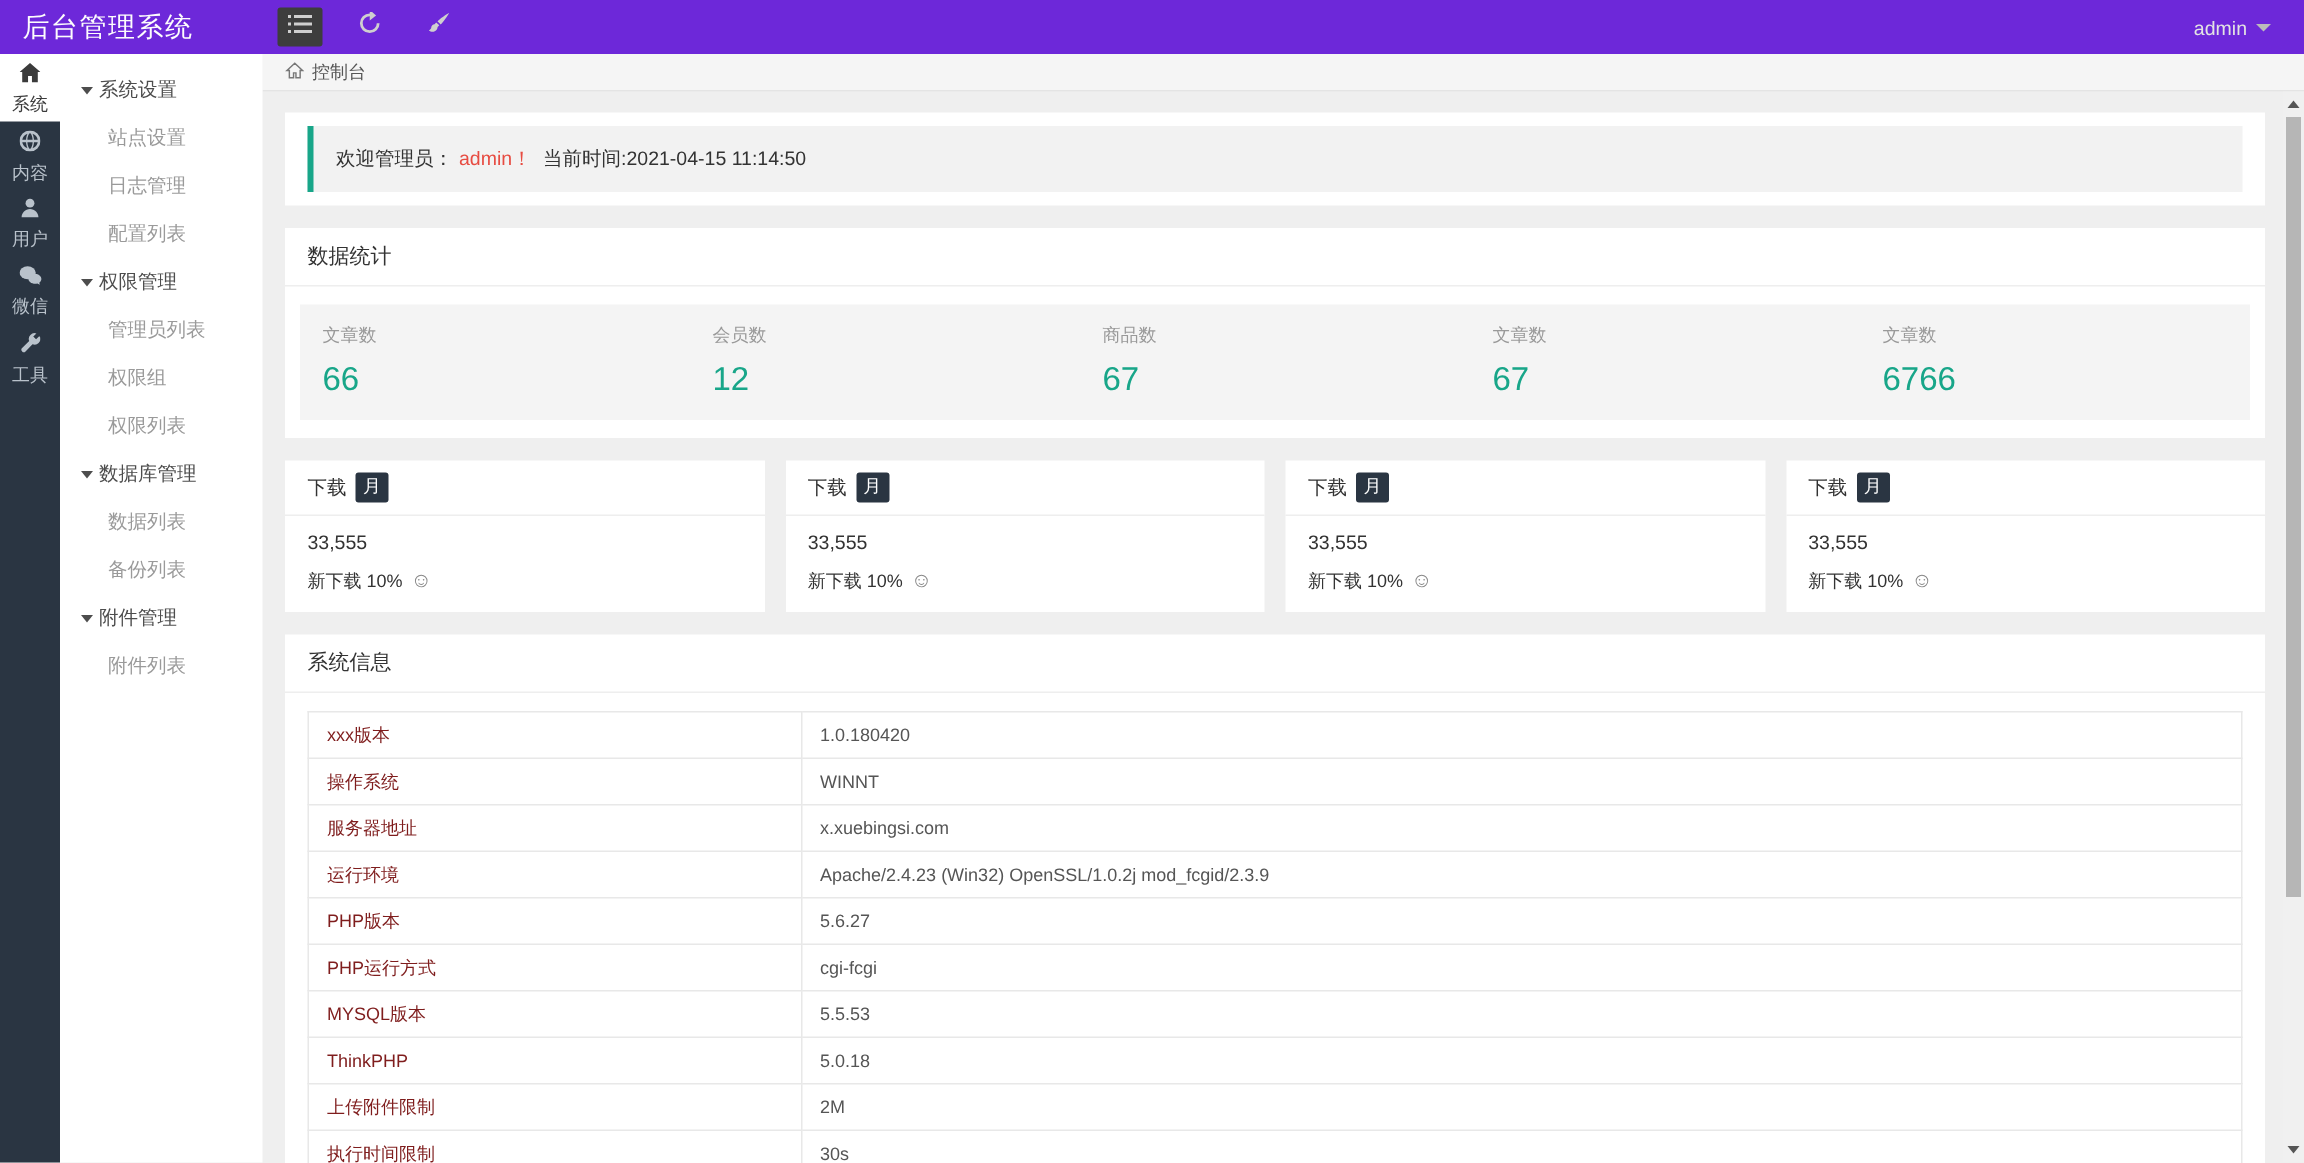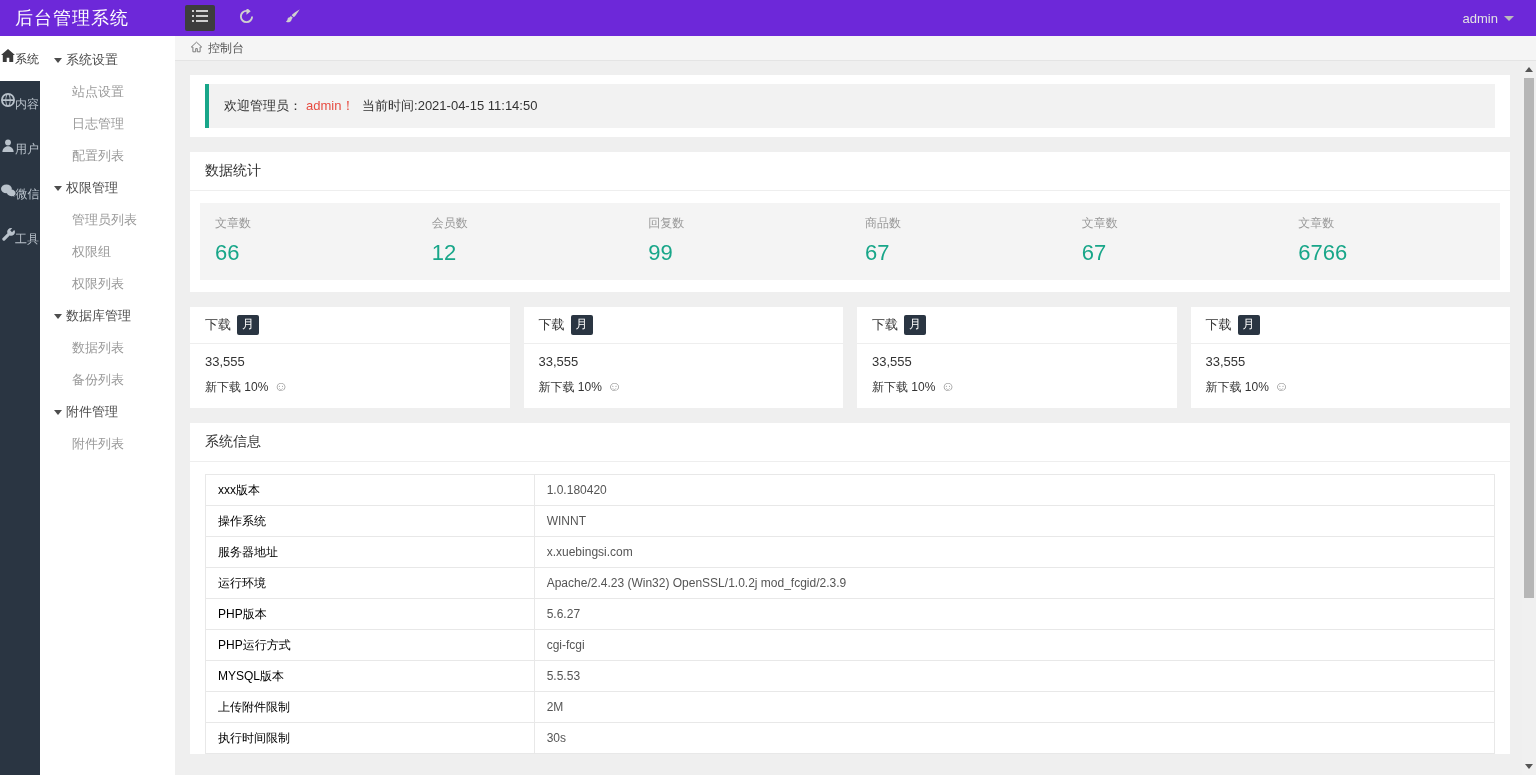--- a/index.html
+++ b/index.html
@@ -14,21 +14,21 @@
     display:flex; align-items:center; justify-content:center; cursor:pointer; }
   .topbar-btn.boxed { background:#3d3d3d; margin-left:10px; }
   .topbar-btn svg { fill:#cfcfcf; }
   .topbar-right { margin-left:auto; display:flex; align-items:center; padding-right:22px; cursor:pointer; }
   .topbar-user { color:#e3e3e3; font-size:13px; margin-right:6px; }
   .caret-down { width:0; height:0; border-left:5px solid transparent;
     border-right:5px solid transparent; border-top:5px solid #bbbbbb; }
 
   
   .rail { position:absolute; left:0; top:36px; width:40px; height:739px; background:#2a3542; z-index:20; }
-  .rail-item { width:40px; height:45px; display:flex; flex-direction:row; align-items:center;
+  .rail-item { width:40px; height:45px; display:flex; flex-direction:column; align-items:center;
     justify-content:center; color:#b9c2cb; cursor:pointer; }
   .rail-item svg { fill:#b9c2cb; margin-bottom:3px; }
   .rail-item .rail-label { font-size:12px; line-height:12px; }
   .rail-item.active { background:#ffffff; color:#3b3b3b; }
   .rail-item.active svg { fill:#3b3b3b; }
 
   
   .submenu { position:absolute; left:40px; top:36px; width:135px; height:739px;
     background:#ffffff; padding-top:8px; z-index:10; }
   .menu-item { height:32px; line-height:32px; font-size:13px; cursor:pointer; white-space:nowrap; }
@@ -66,21 +66,21 @@
   .dl-badge { background:#2a3542; color:#fff; font-size:12px; padding:1px 5px 2px; border-radius:2px; }
   .dl-body { padding:10px 15px 12px; }
   .dl-num { font-size:13px; color:#333; margin-bottom:9px; }
   .dl-sub { font-size:12px; color:#333; }
   .smiley { color:#888; font-size:14px; margin-left:2px; }
 
   
   .sys-table { width:calc(100% - 30px); margin:12px 15px; border-collapse:collapse;
     border:1px solid #e8e8e8; }
   .sys-table td { border:1px solid #e8e8e8; font-size:12px; padding:0 12px; height:31px; }
-  .sys-table td.k { width:25.5%; color:#000000; }
+  .sys-table td.k { width:25.5%; color:#7f1d1d; }
   .sys-table td.v { color:#555; }
 
   
   .scrollbar { position:absolute; right:0; top:61px; width:14px; height:714px; background:#f0f0f0; z-index:40; }
   .sb-up { position:absolute; top:6px; left:3px; width:0; height:0;
     border-left:4px solid transparent; border-right:4px solid transparent; border-bottom:5px solid #555; }
   .sb-down { position:absolute; bottom:6px; left:3px; width:0; height:0;
     border-left:4px solid transparent; border-right:4px solid transparent; border-top:5px solid #555; }
   .sb-thumb { position:absolute; top:17px; left:2px; width:10px; height:520px; background:#b6b6b6; }
 </style>
@@ -218,24 +218,20 @@
       <div class="stat-row">
         <div class="stat-box">
           <div class="stat-label">文章数</div>
           <div class="stat-value">66</div>
         </div>
         <div class="stat-box">
           <div class="stat-label">会员数</div>
           <div class="stat-value">12</div>
         </div>
         <div class="stat-box">
-          <div class="stat-label">回复数</div>
-          <div class="stat-value">99</div>
-        </div>
-        <div class="stat-box">
           <div class="stat-label">商品数</div>
           <div class="stat-value">67</div>
         </div>
         <div class="stat-box">
           <div class="stat-label">文章数</div>
           <div class="stat-value">67</div>
         </div>
         <div class="stat-box">
           <div class="stat-label">文章数</div>
           <div class="stat-value">6766</div>
@@ -312,20 +308,24 @@
             </tr>
           <tr>
               <td class="k">PHP运行方式</td>
               <td class="v">cgi-fcgi</td>
             </tr>
           <tr>
               <td class="k">MYSQL版本</td>
               <td class="v">5.5.53</td>
             </tr>
           <tr>
+              <td class="k">ThinkPHP</td>
+              <td class="v">5.0.18</td>
+            </tr>
+          <tr>
               <td class="k">上传附件限制</td>
               <td class="v">2M</td>
             </tr>
           <tr>
               <td class="k">执行时间限制</td>
               <td class="v">30s</td>
             </tr>
 
         </tbody>
       </table>

